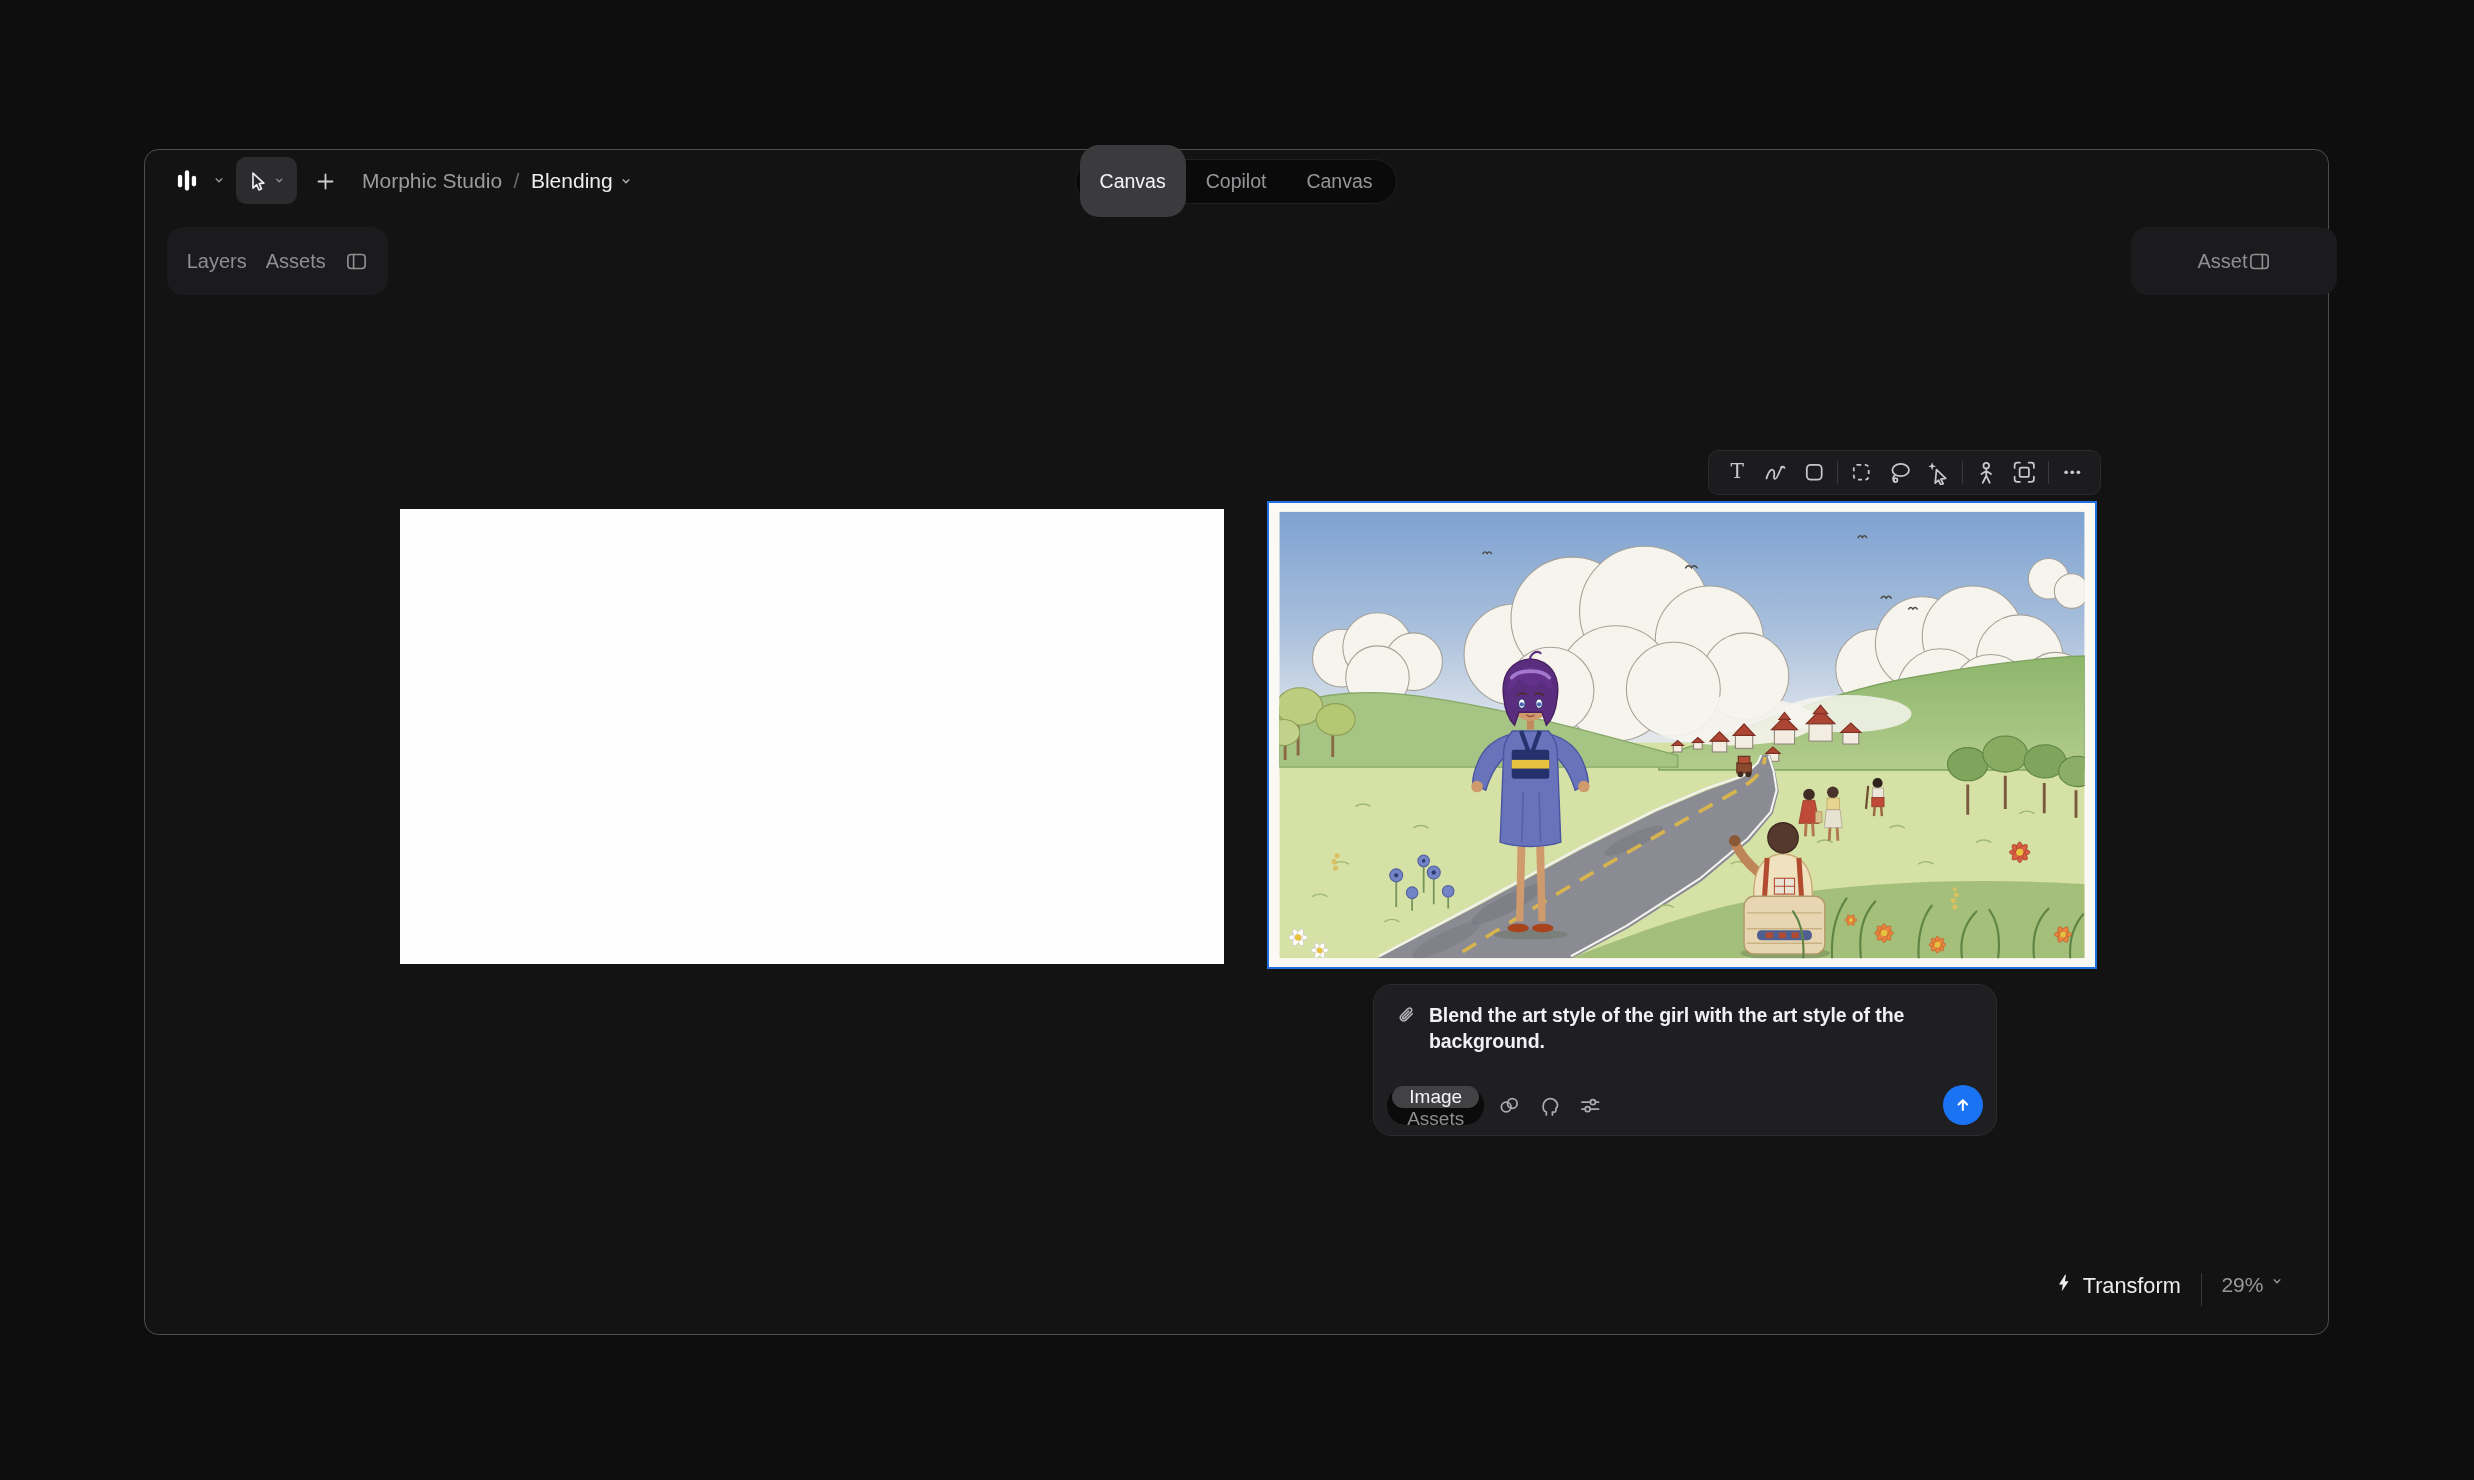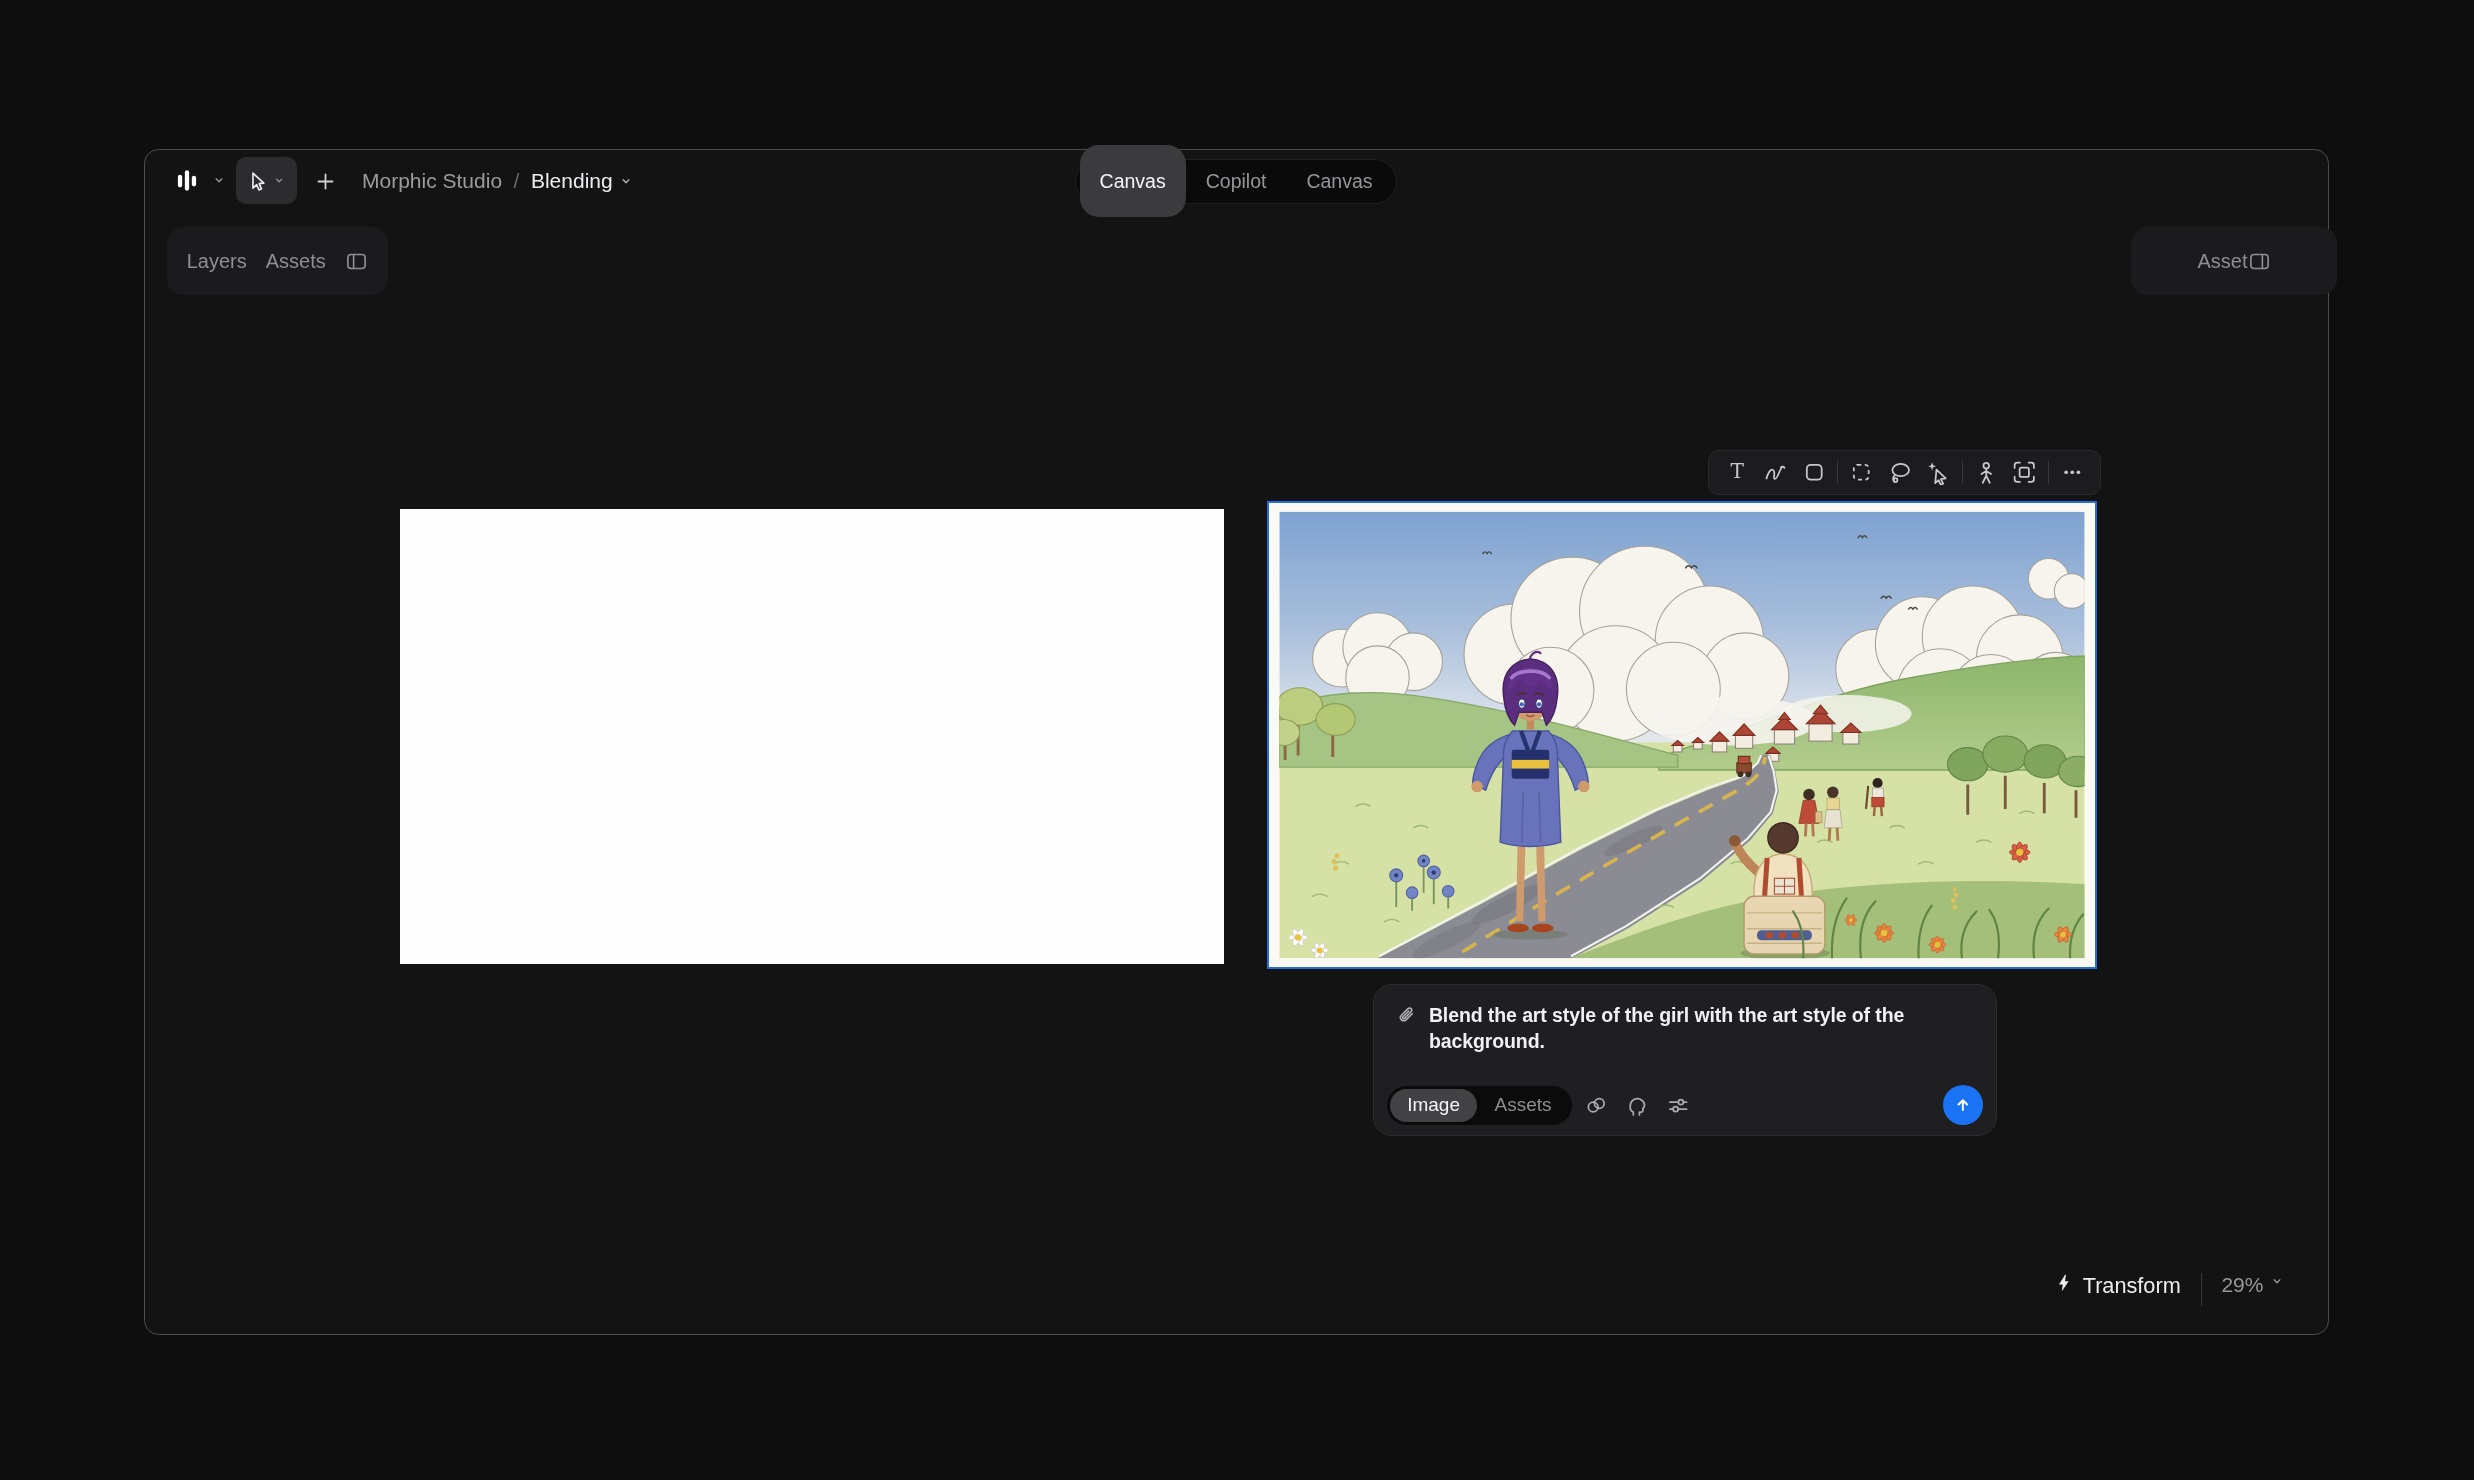--- a/index.html
+++ b/index.html
@@ -40,21 +40,21 @@
   .tool-icon-btn{width:30px;height:30px;display:flex;align-items:center;justify-content:center;color:#c8c8ca;}
   .tb-divider{width:0.7px;height:23px;background:#3a3a3c;}
 
   
   .prompt-box{position:absolute;left:1228px;top:834px;width:624px;height:152px;background:#1f1f21;
               border:0.7px solid #2c2c2e;border-radius:19px;box-sizing:border-box;}
   .prompt-row{position:absolute;left:21.7px;top:17.3px;display:flex;gap:11.5px;font-weight:bold;}
   .prompt-clip{color:#b5b5b7;margin-top:1.4px;}
   .prompt-text{width:498px;font-size:19.5px;line-height:26px;color:#f1f1f3;letter-spacing:-0.1px;}
   .prompt-actions{position:absolute;left:13px;right:13px;bottom:10px;height:40px;display:flex;align-items:center;}
-  .mode-toggle{height:39px;background:#0b0b0c;border-radius:20px;display:flex;align-items:center;padding:0 2.9px;}
+  .mode-toggle{height:39px;background:#0b0b0c;border-radius:20px;display:flex;align-items:center;padding:0 2.9px;flex-direction:column;}
   .mode{height:33px;display:flex;align-items:center;padding:0 17.3px;border-radius:16.6px;font-size:19px;color:#8e8e90;}
   .mode.active{background:#424244;color:#f5f5f7;}
   .action-icon{width:32px;height:32px;display:flex;align-items:center;justify-content:center;color:#ababad;margin-left:8.7px;}
   .action-icon:first-of-type{margin-left:17.3px;}
   .spacer{flex:1;}
   .send-button{width:40px;height:40px;border-radius:50%;background:#1a73f2;display:flex;align-items:center;justify-content:center;}
 
   
   .statusbar{position:absolute;left:1909px;top:1123px;height:46px;display:flex;align-items:flex-start;}
   .transform-label{font-size:21.7px;color:#ededef;margin-left:8.7px;}

